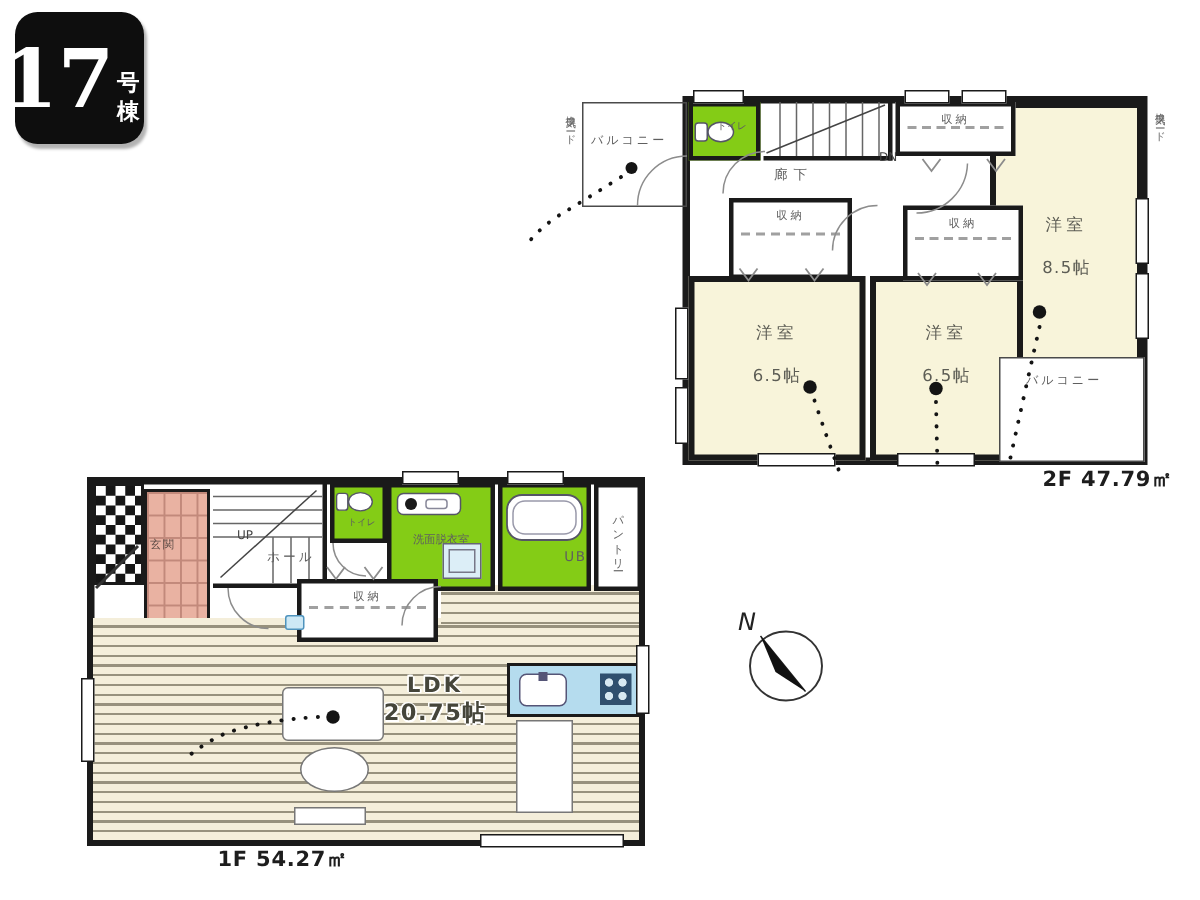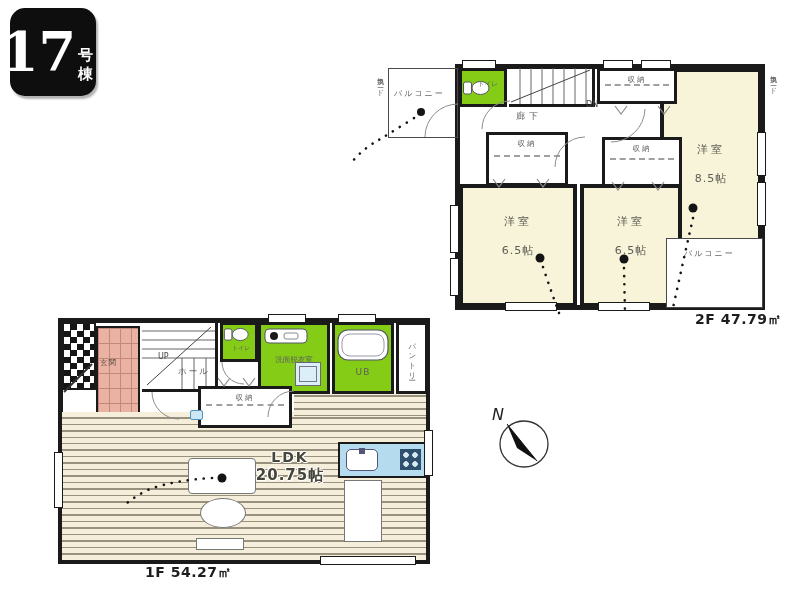--- a/index.html
+++ b/index.html
@@ -71,21 +71,21 @@
   #f1up{left:158px;top:352px;font-size:8px;color:#444;z-index:2;}
   #f1hallLbl{left:178px;top:366px;font-size:8.5px;letter-spacing:2px;z-index:2;}
   #f1toilet{left:220px;top:322px;width:38px;height:40px;z-index:2;display:flex;align-items:flex-start;}
   #f1toiletLbl{left:232px;top:344px;font-size:6px;z-index:3;letter-spacing:0;}
   #f1wash{left:258px;top:322px;width:72px;height:72px;z-index:2;}
   #f1washLbl{position:absolute;width:100%;text-align:center;top:30px;font-size:7.5px;letter-spacing:0;}
   #f1washer{position:absolute;right:6px;bottom:5px;width:24px;height:22px;border:1.5px solid #667;
             background:#dceef7;}
   #f1washer:after{content:"";position:absolute;inset:3px;border:1px solid #778;}
   #f1bath{left:332px;top:322px;width:62px;height:72px;z-index:2;}
-  #f1bathLbl{position:absolute;width:100%;text-align:center;top:42px;font-size:9px;letter-spacing:1px;}
+  #f1bathLbl{position:absolute;width:100%;text-align:right;top:42px;font-size:9px;letter-spacing:1px;}
   #f1pantry{left:396px;top:322px;width:32px;height:72px;background:#fff;z-index:2;
             display:flex;align-items:center;justify-content:center;}
   #f1closet{left:198px;top:386px;width:94px;height:42px;background:#fff;z-index:3;}
   #f1wood{left:62px;top:412px;width:364px;height:148px;z-index:1;
           background:repeating-linear-gradient(to bottom,#f4eeda 0 5px,#97917d 5px 6.5px);}
   #f1wood2{left:294px;top:390px;width:132px;height:26px;z-index:1;
            background:repeating-linear-gradient(to bottom,#f4eeda 0 5px,#97917d 5px 6.5px);}
   #f1kitchen{left:338px;top:442px;width:90px;height:36px;background:#b5dcee;
              border:2.5px solid #1a1a1a;z-index:2;}
   #f1ksink{position:absolute;left:6px;top:5px;width:30px;height:20px;background:#fff;

